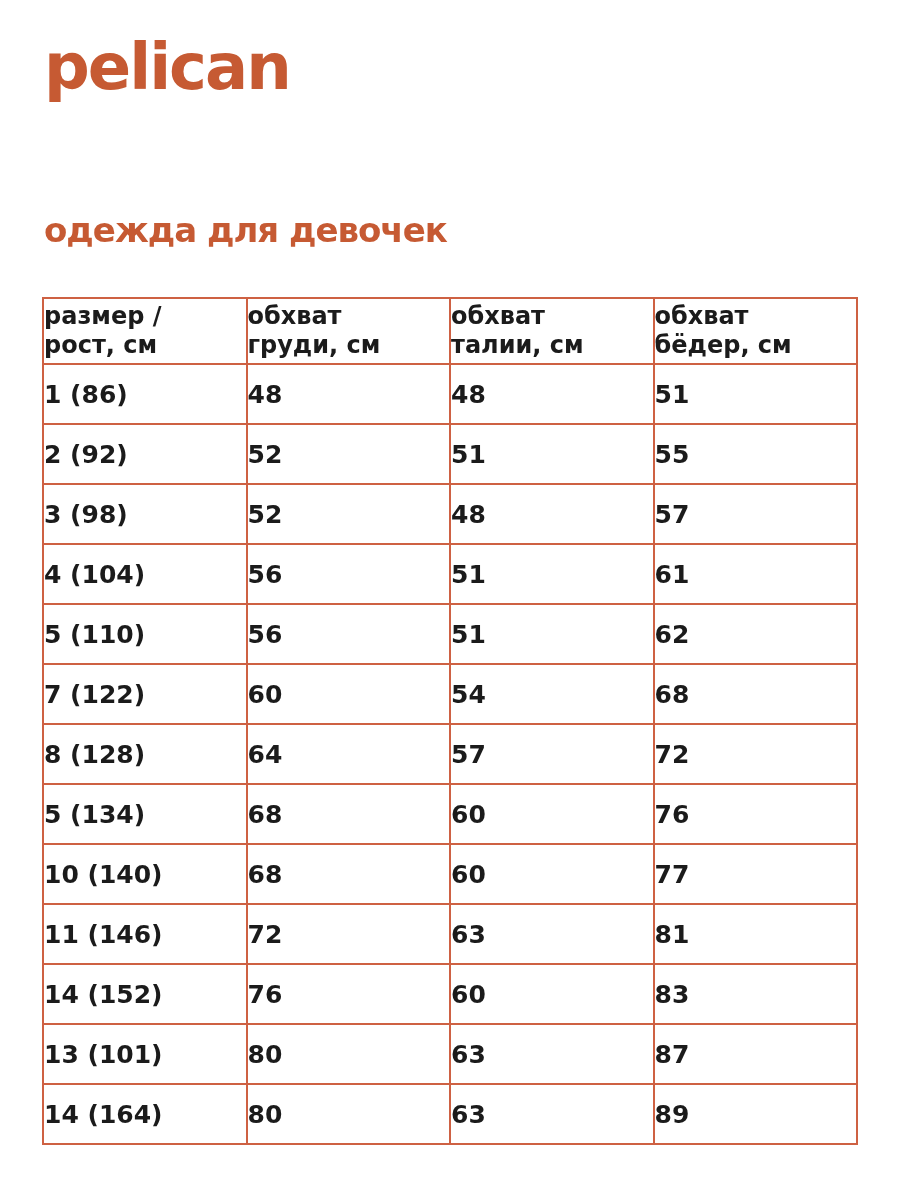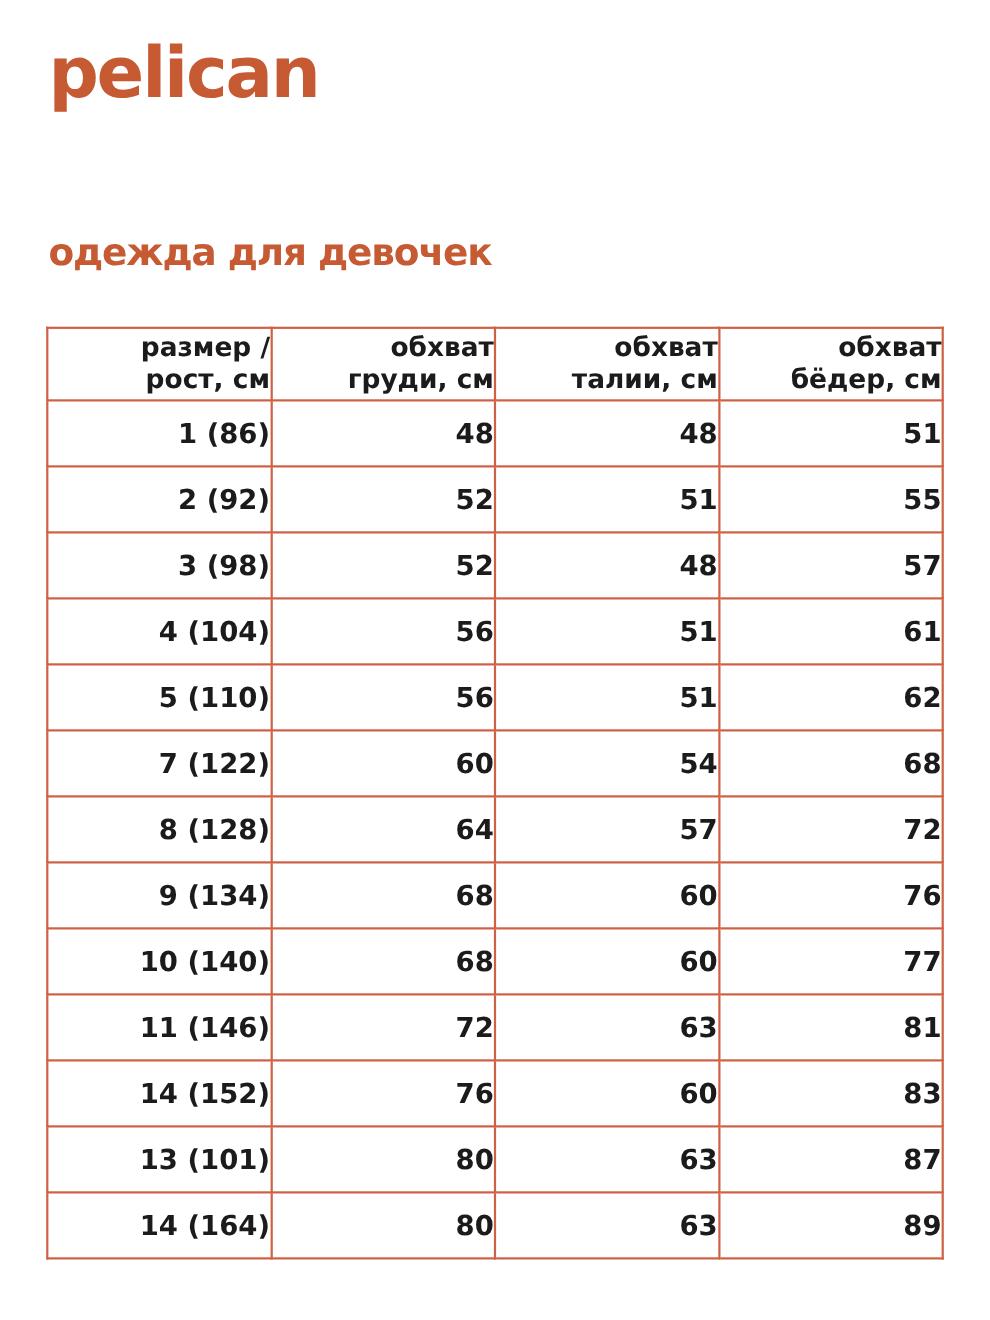--- a/index.html
+++ b/index.html
@@ -40,21 +40,21 @@
   table.size-table {
     position: absolute;
     left: 42px;
     top: 297px;
     width: 816px;
     border-collapse: collapse;
     table-layout: fixed;
   }
   .size-table th, .size-table td {
     border: 2px solid #CE6143;
-    text-align: right;
+    text-align: left;
     vertical-align: middle;
     color: #1b1b1b;
     font-weight: bold;
     padding: 0;
   }
   .size-table th {
     height: 66px;
     font-size: 24px;
     line-height: 1.2;
     white-space: pre-line;
@@ -122,21 +122,21 @@
           <td>54</td>
           <td>68</td>
         </tr>
         <tr>
           <td>8 (128)</td>
           <td>64</td>
           <td>57</td>
           <td>72</td>
         </tr>
         <tr>
-          <td>9 (134)</td>
+          <td>5 (134)</td>
           <td>68</td>
           <td>60</td>
           <td>76</td>
         </tr>
         <tr>
           <td>10 (140)</td>
           <td>68</td>
           <td>60</td>
           <td>77</td>
         </tr>

